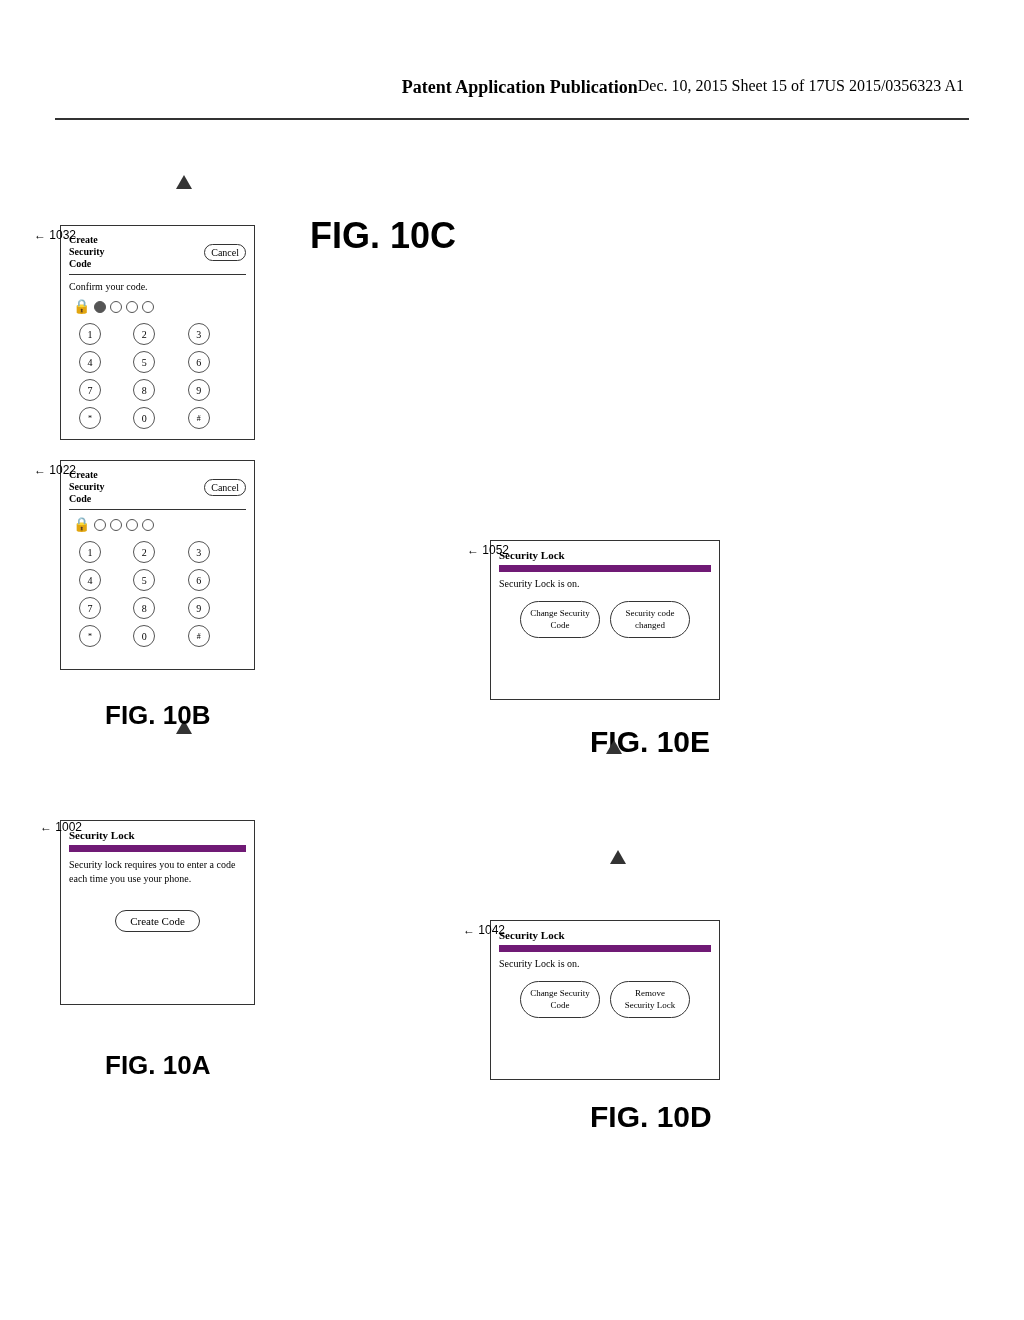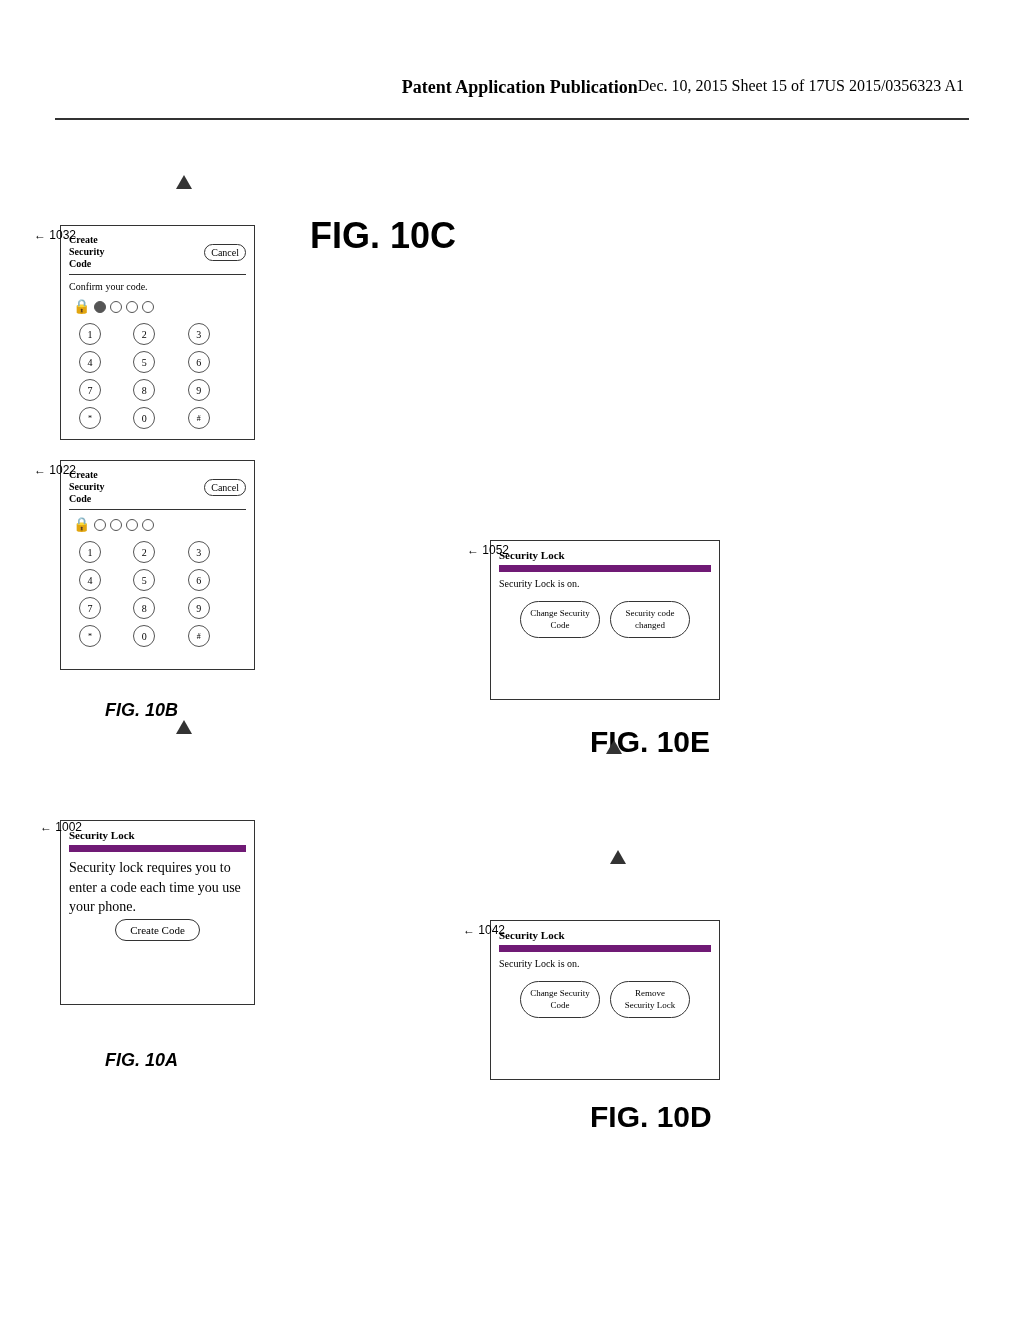--- a/index.html
+++ b/index.html
@@ -39,24 +39,23 @@
     
     .phone-box {
       position: absolute;
       border: 1.5px solid #333;
       background: #fff;
       padding: 8px;
     }
 
     
     .fig-label {
-      font-size: 18px;
+      font-size: 26px;
       font-weight: bold;
       font-family: Arial, sans-serif;
-      font-style: italic;
     }
 
     
     .screen-title {
       font-size: 11px;
       font-weight: bold;
       border-bottom: 7px solid #701a75;
       padding-bottom: 4px;
       margin-bottom: 6px;
     }
@@ -104,21 +103,21 @@
 </div>
 
 <div style="position:absolute;top:118px;left:55px;right:55px;height:1.5px;background:#333;"></div>
 
 <div style="position:absolute;top:720px;left:176px;">
   <div class="arrow-up"></div>
 </div>
 
 <div class="phone-box" style="position:absolute;top:820px;left:60px;width:195px;height:185px;">
   <div class="screen-title">Security Lock</div>
-  <div style="font-size:14px;margin-bottom:2px;line-height:1.4;">Security lock requires you to enter a code each time you use your phone.</div>
+  <div style="font-size:10px;margin-bottom:24px;line-height:1.4;">Security lock requires you to enter a code each time you use your phone.</div>
   <div style="display:flex;justify-content:center;">
     <div style="border:1.5px solid #333;border-radius:30px;padding:4px 14px;font-size:11px;">Create Code</div>
   </div>
 </div>
 
 <div style="position:absolute;top:820px;left:40px;display:flex;flex-direction:column;align-items:flex-start;">
   <div style="font-size:12px;font-family:Arial,sans-serif;writing-mode:horizontal-tb;">← 1002</div>
 </div>
 
 <div style="position:absolute;top:1050px;left:105px;">

